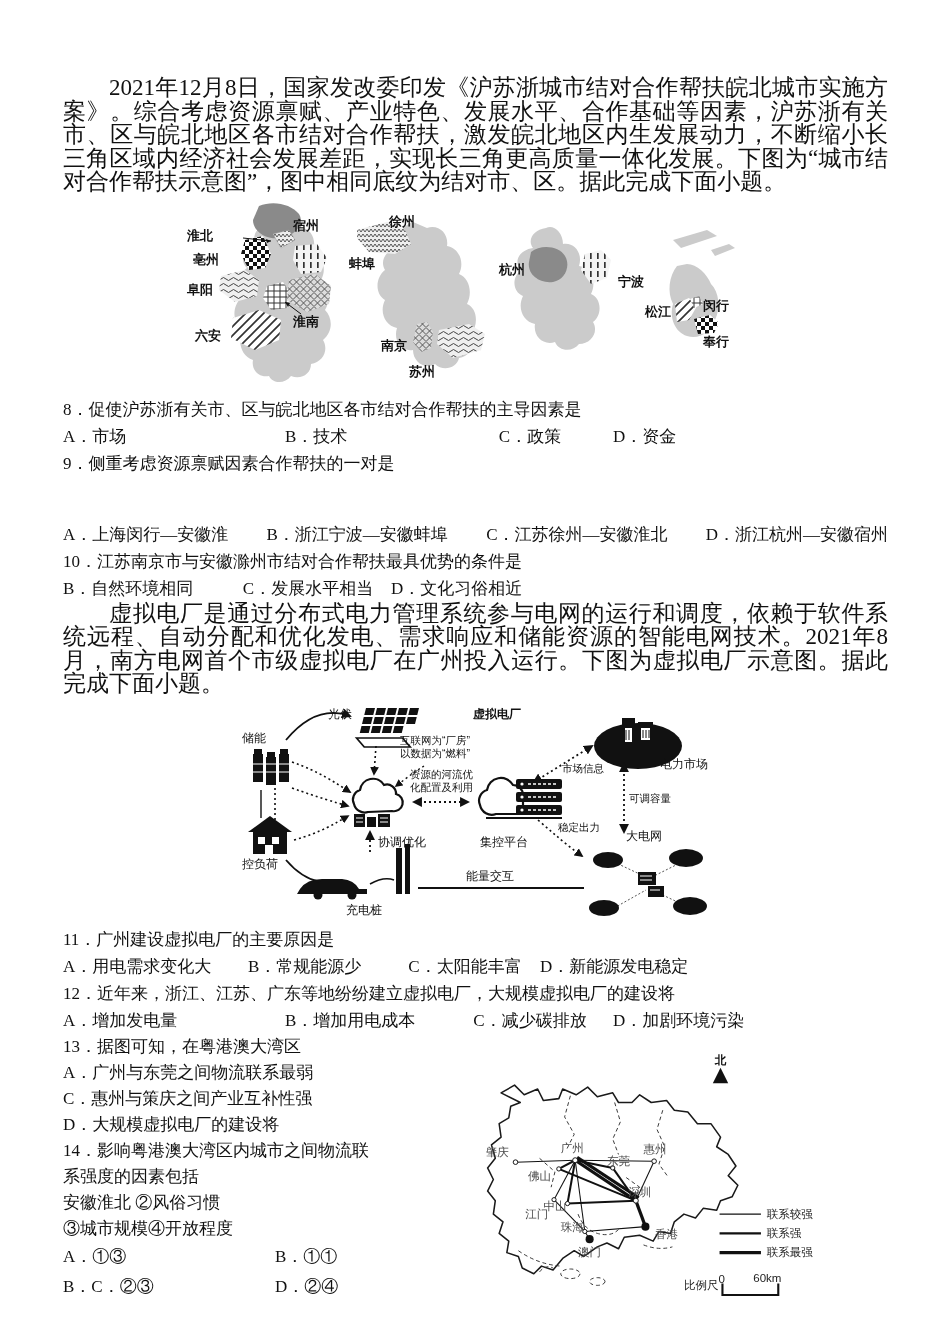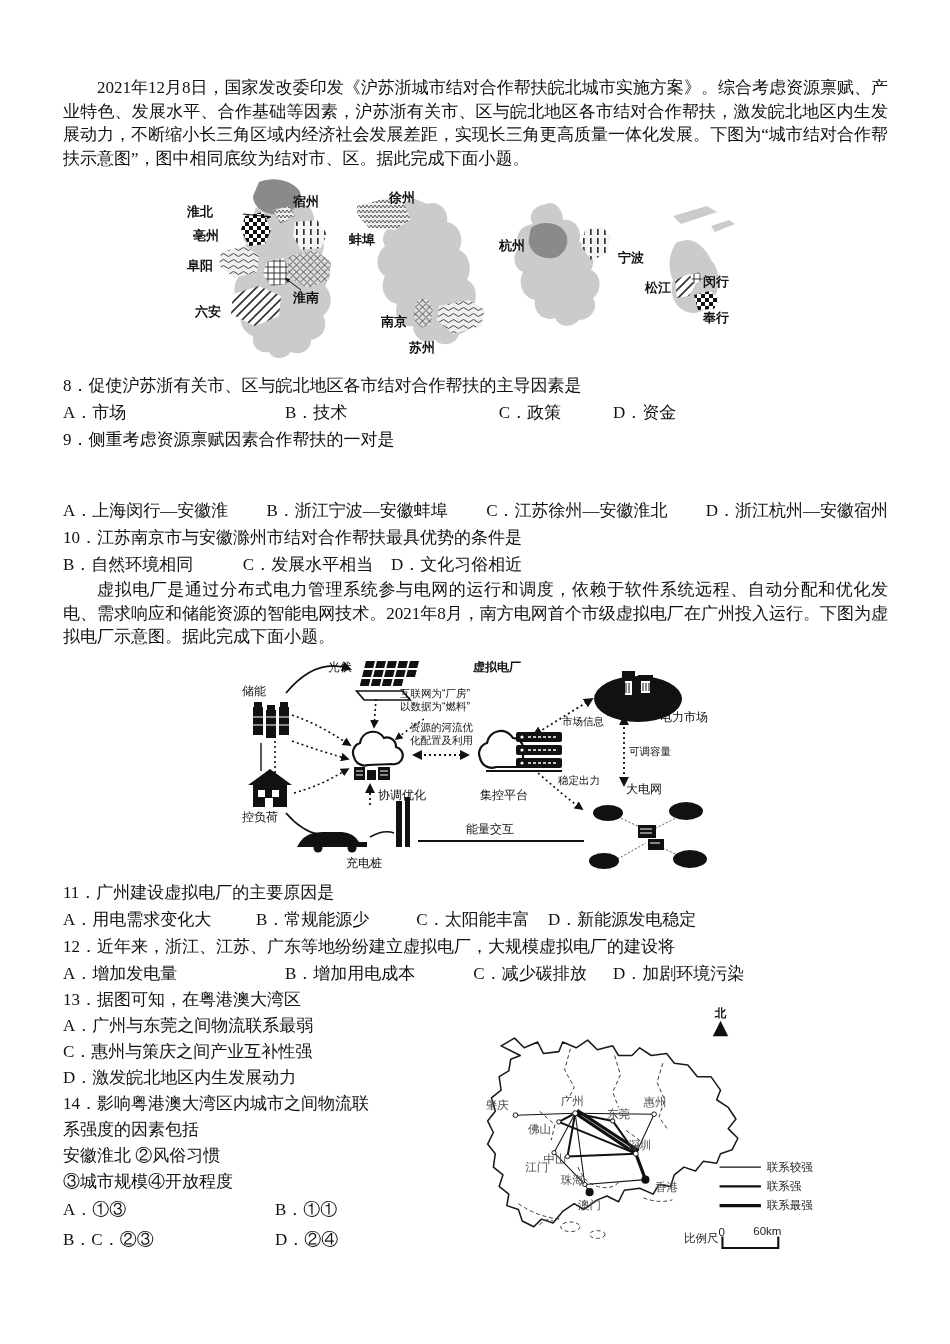--- a/index.html
+++ b/index.html
@@ -1,23 +1,23 @@
 <!DOCTYPE html>
 <html><head>
 <meta charset="utf-8">
 <style>
   html,body{margin:0;padding:0;background:#ffffff;}
   .page{width:950px;height:1344px;background:#fff;color:#111;overflow:hidden;
         font-family:"Liberation Serif","DejaVu Serif",serif;position:relative;}
   .content{padding:76px 62px 0 63px;}
-  .para{font-size:17px;line-height:23.5px;text-align:justify;margin:0;text-indent:2em;}
+  .para{font-size:23px;line-height:23.5px;text-align:justify;margin:0;text-indent:2em;}
   .qstem{font-size:17px;line-height:27px;}
   .optrow{display:flex;font-size:17px;line-height:27px;}
   .optrow .o1{width:222px;} .optrow .o2{width:162px;} .optrow .o3{width:166px;text-align:center;}
-  .optrow.tight .o1{width:185px;} .optrow.tight .o2{width:142px;margin-left:8px;} .optrow.tight .o3{width:150px;}
+  .optrow.tight .o1{width:185px;} .optrow.tight .o2{width:142px;} .optrow.tight .o3{width:150px;}
   .optrow.justify{justify-content:space-between;margin-top:44px;}
   .fig{position:relative;}
   .fig1{margin:4px 0 2px 118px;}
   .fig2{margin:2px 0 2px 165px;}
   .sec13{display:flex;align-items:flex-start;gap:47px;}
   .sec13-left{width:362px;font-size:17px;line-height:26px;}
   .sec13-left .qstem{line-height:26px;}
   .sec13-map{width:462px;margin-top:8px;}
   .grid2{display:grid;grid-template-columns:212px auto;font-size:17px;line-height:30px;}
   svg text{font-family:"Liberation Sans","DejaVu Sans",sans-serif;}
@@ -293,21 +293,21 @@
     <span class="o3">C．减少碳排放</span>
     <span>D．加剧环境污染</span>
   </div>
 
 
   <div class="sec13">
     <div class="sec13-left">
       <div class="qstem">13．据图可知，在粤港澳大湾区</div>
       <div>A．广州与东莞之间物流联系最弱</div>
       <div>C．惠州与策庆之间产业互补性强</div>
-      <div>D．激发皖北地区内生发展动力</div>
+      <div>D．大规模虚拟电厂的建设将</div>
       <div class="qstem">14．影响粤港澳大湾区内城市之间物流联系强度的因素包括</div>
       <div>安徽淮北 ②风俗习惯</div>
       <div>③城市规模④开放程度</div>
       <div class="grid2">
         <span>A．①③</span>
         <span>B．①①</span>
         <span>B．C．②③</span>
         <span>D．②④</span>
       </div>
     </div>

